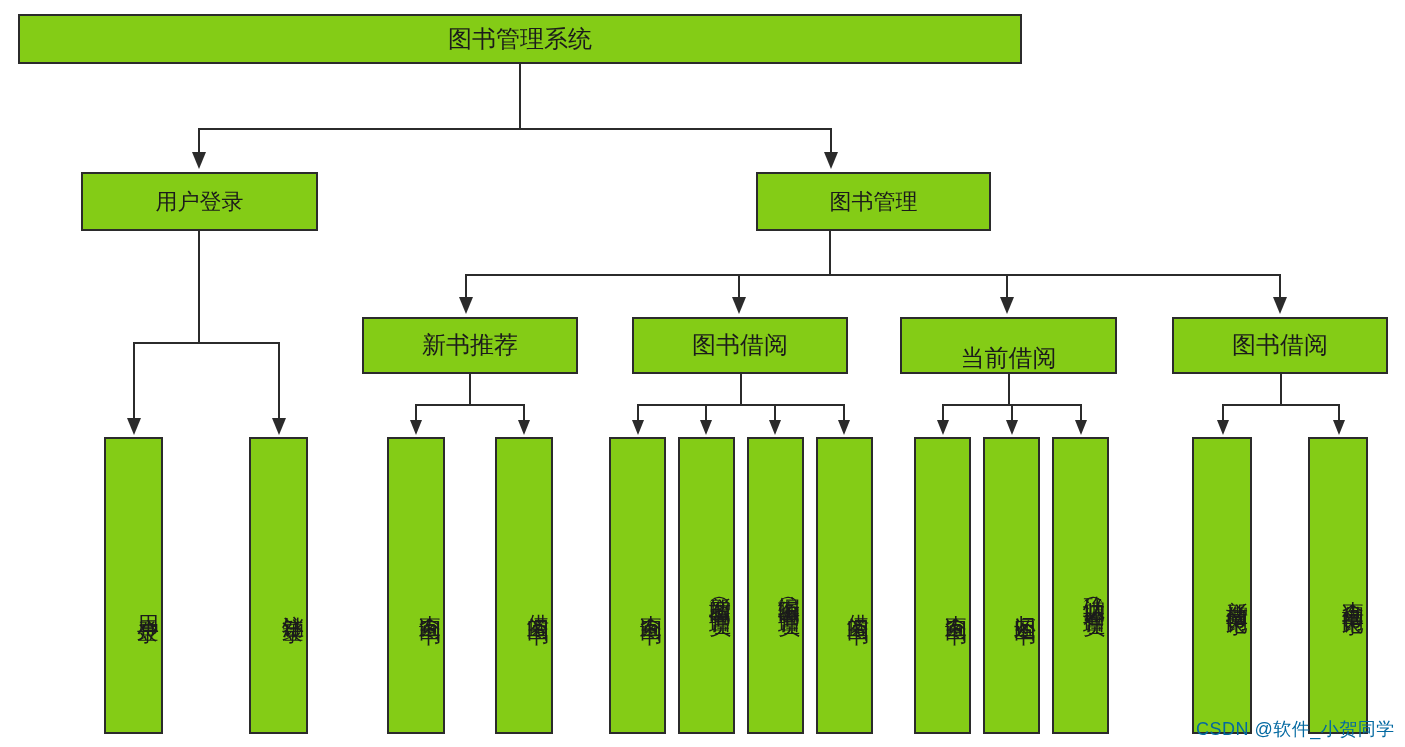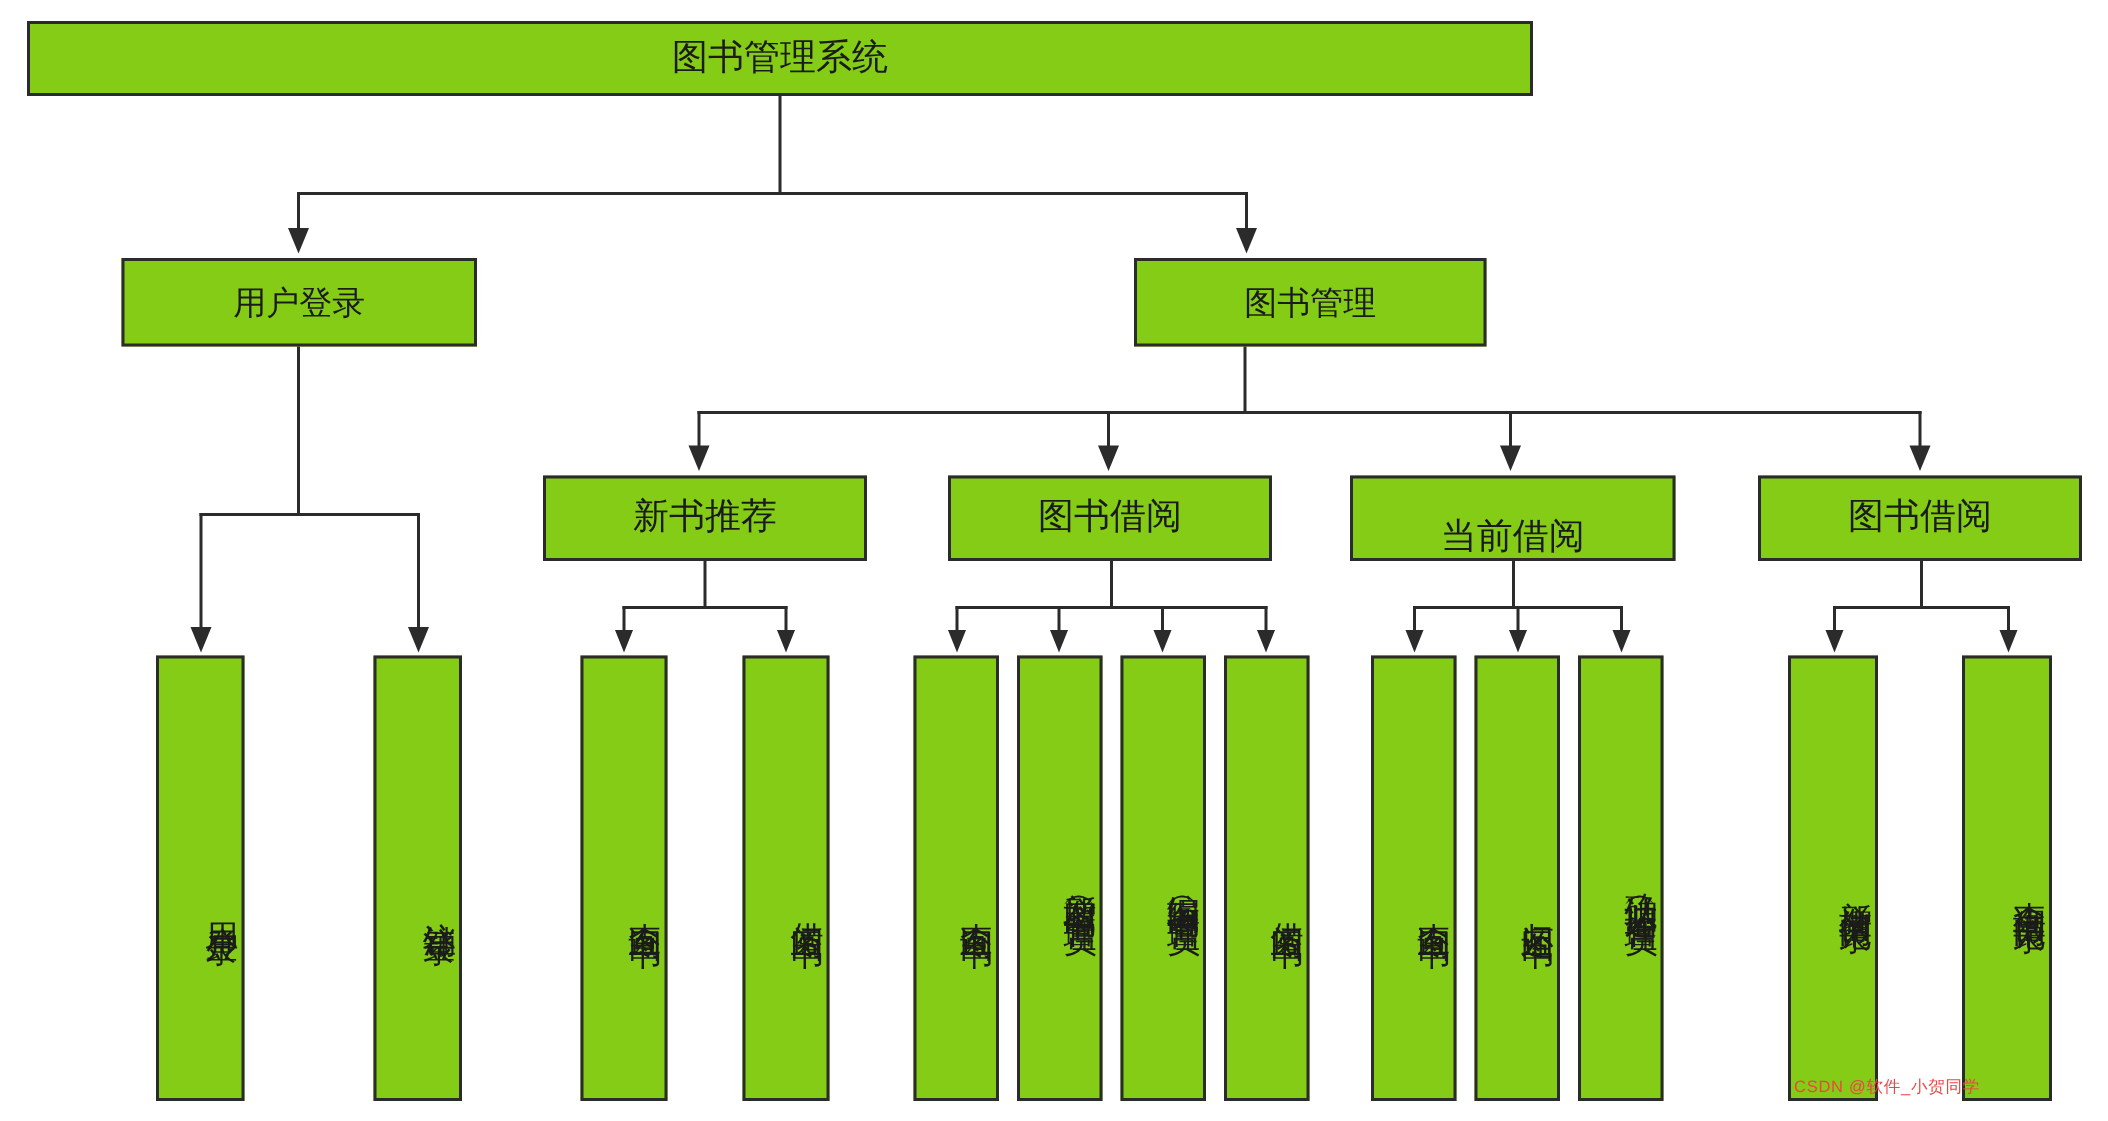--- a/index.html
+++ b/index.html
@@ -54,22 +54,22 @@
     border-right:7.5px solid transparent;
     border-top:17px solid #2b2b2b;
   }
   .arrow.slim{
     border-left:6px solid transparent;
     border-right:6px solid transparent;
     border-top:15px solid #2b2b2b;
   }
   .watermark{
     position:absolute;
-    font-size:11px;
-    color:#ef4444;
+    font-size:18px;
+    color:#0369a1;
     white-space:nowrap;
     letter-spacing:0.5px;
     pointer-events:none;
   }
 </style>
 </head>
 <body>
 
 <div id="diagram">
 

